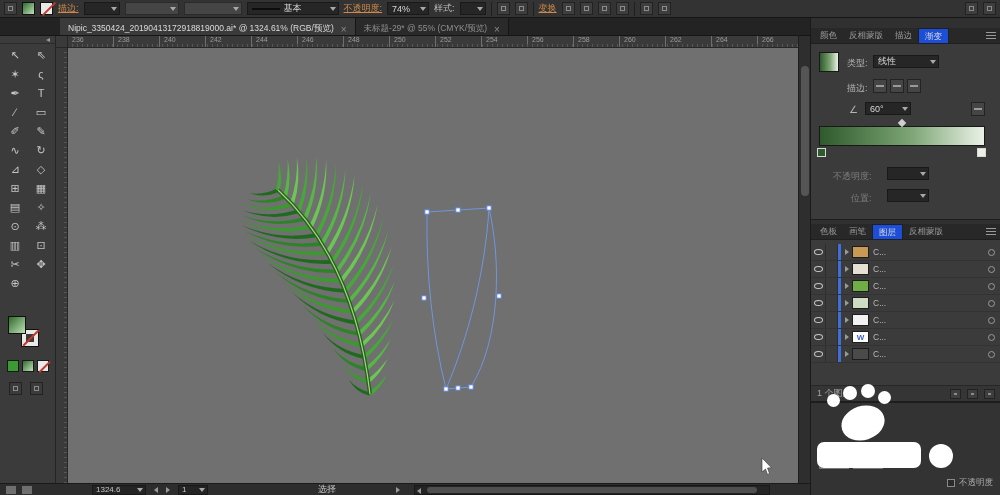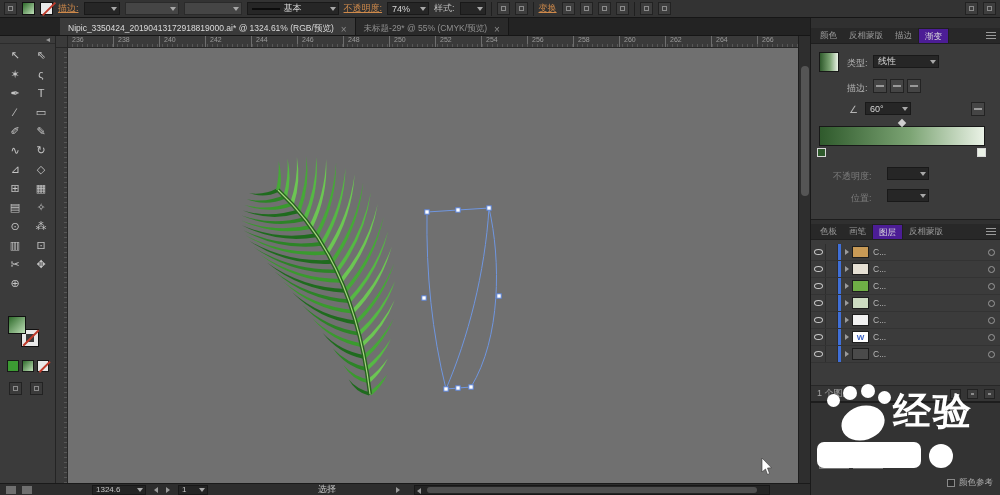--- a/index.html
+++ b/index.html
@@ -55,21 +55,21 @@
   .v-ruler{position:absolute;left:56px;top:48px;width:12px;height:435px;background:#3a3a3a;border-right:1px solid #262626;
     background-image:repeating-linear-gradient(to bottom,transparent 0,transparent 4px,#565656 4px,#565656 5px);background-size:4px 100%;background-position:8px 0;background-repeat:repeat-y;}
   .canvas{position:absolute;left:68px;top:48px;width:730px;height:435px;background:#707070;}
   .v-scroll{position:absolute;left:798px;top:36px;width:12px;height:447px;background:#2e2e2e;border-left:1px solid #1d1d1d;}
   .v-thumb{position:absolute;left:2px;top:30px;width:8px;height:130px;background:#555;border-radius:4px;}
 
   
   .rightcol{position:absolute;left:810px;top:18px;width:190px;height:477px;background:#303030;border-left:1px solid #1a1a1a;}
   .ptabs{position:absolute;left:0;width:190px;height:16px;background:#282828;display:flex;align-items:flex-end;padding-left:3px;border-bottom:1px solid #1f1f1f;}
   .ptab{height:15px;line-height:15px;padding:0 6px;font-size:8.5px;color:#9a9a9a;white-space:nowrap;}
-  .ptab.active{background:#4c1d95;color:#dddddd;border:1px solid #1f1f1f;border-bottom:none;}
+  .ptab.active{background:#1d4ed8;color:#dddddd;border:1px solid #1f1f1f;border-bottom:none;}
   .pmenu{position:absolute;right:4px;width:10px;height:8px;background:repeating-linear-gradient(to bottom,#9a9a9a 0,#9a9a9a 1px,transparent 1px,transparent 3px);}
   .pbody{position:absolute;left:0;width:190px;background:#3b3b3b;border-bottom:1px solid #1d1d1d;}
   .plabel{color:#b5b5b5;white-space:nowrap;}
   .plabel.dim{color:#7d7d7d;}
   .grad-thumb{position:absolute;left:8px;top:8px;width:20px;height:20px;border:1px solid #181818;}
   .icon-btn{width:14px;height:14px;background:#454545;border:1px solid #232323;position:relative;}
   .icon-btn::after{content:"";position:absolute;left:2px;right:2px;top:5px;height:2px;background:#999;}
   .gbar{position:absolute;left:8px;top:82px;width:166px;height:20px;border:1px solid #181818;}
   .gstop{position:absolute;top:104px;width:9px;height:9px;border:1px solid #d8d8d8;background:#333;}
   .gmid{position:absolute;top:76px;width:6px;height:6px;background:#cfcfcf;transform:rotate(45deg);}
@@ -444,31 +444,30 @@
         <div class="mini-ic"></div>
         <div class="mini-ic"></div>
       </div>
     </div>
 
     <div class="bpanel">
       <div class="bthumb" style="left:8px;top:42px"></div>
       <div class="bthumb" style="left:42px;top:42px"></div>
       <div class="chkrow">
         <div class="chk"></div>
-        <span>颜色参考</span>
+        <span>不透明度</span>
       </div>
     </div>
 
     <div class="wm" style="left:0;top:360px;width:190px;height:110px">
       <div class="wm-pad"></div>
       <div class="wm-toe" style="left:16px;top:16px;width:13px;height:13px"></div>
       <div class="wm-toe" style="left:32px;top:8px;width:14px;height:14px"></div>
       <div class="wm-toe" style="left:50px;top:6px;width:14px;height:14px"></div>
       <div class="wm-toe" style="left:67px;top:13px;width:13px;height:13px"></div>
-      <div class="wm-text">经验</div>
       <div class="wm-pill"></div>
       <div class="wm-dot"></div>
     </div>
   </div>
 
   <div class="statusbar">
     <div class="sb-ic"></div>
     <div class="sb-ic"></div>
     <div class="sb-field" style="width:54px;margin-left:60px">
       <span>1324.6</span>

